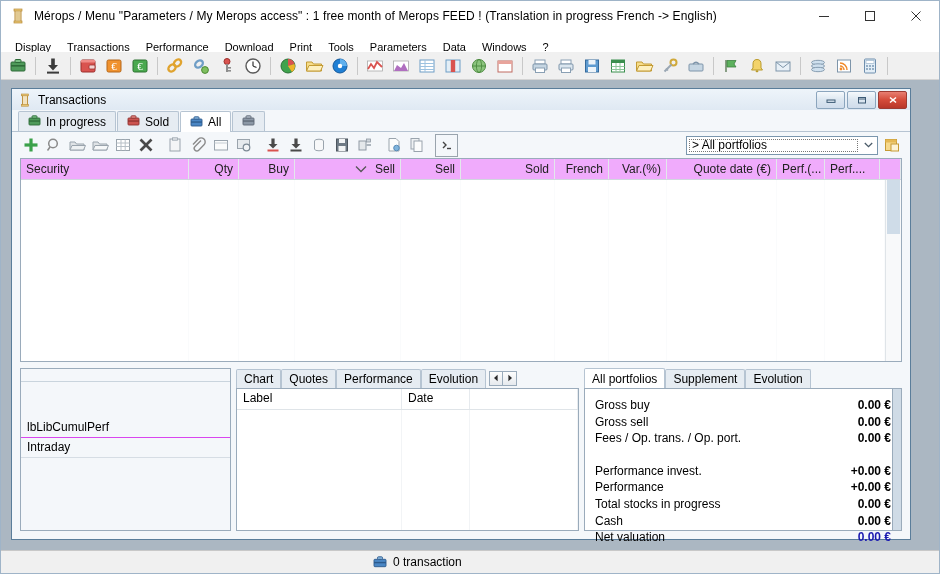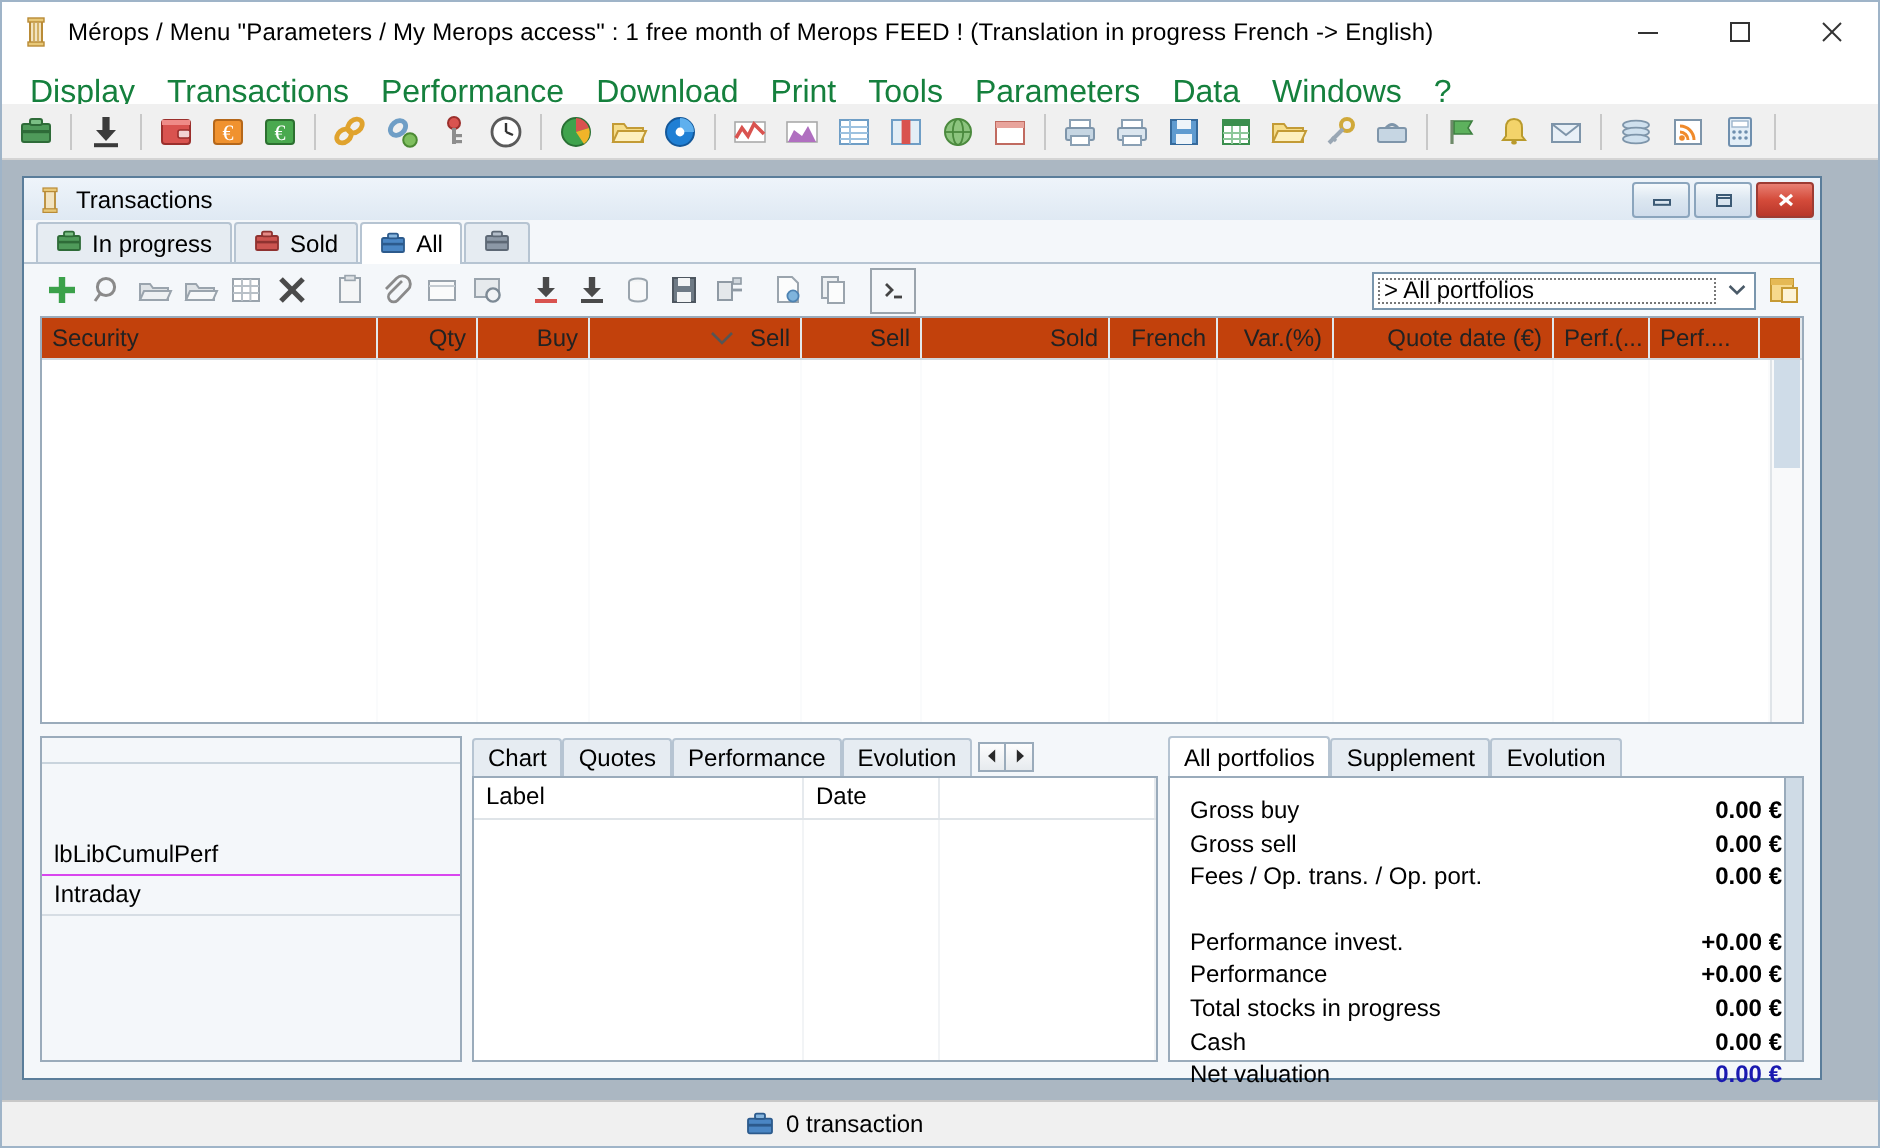--- a/index.html
+++ b/index.html
@@ -61,22 +61,22 @@
   
   .menubar {
     height: 22px;
     background: #ffffff;
     display: flex;
     align-items: center;
     padding-left: 6px;
     flex: 0 0 auto;
   }
   .menu-item {
-    font-size: 16px;
-    color: #15803d;
+    font-size: 11px;
+    color: #000000;
     padding: 2px 8px;
     white-space: nowrap;
     margin-top: 12px;
   }
 
   
   .toolbar {
     height: 27px;
     background: #f0f0f0;
     display: flex;
@@ -231,21 +231,21 @@
     border: 1px solid #9aabbb;
     background: #ffffff;
     box-sizing: border-box;
     display: flex;
     flex-direction: column;
     position: relative;
   }
   .gridhead {
     height: 21px;
     display: flex;
-    background: #c2410c;
+    background: #f0abfc;
     border-bottom: 1px solid #d0d7de;
     flex: 0 0 auto;
     box-sizing: border-box;
   }
   .gh {
     font-size: 12px;
     color: #222;
     display: flex;
     align-items: center;
     border-right: 1px solid #e3e8ec;

